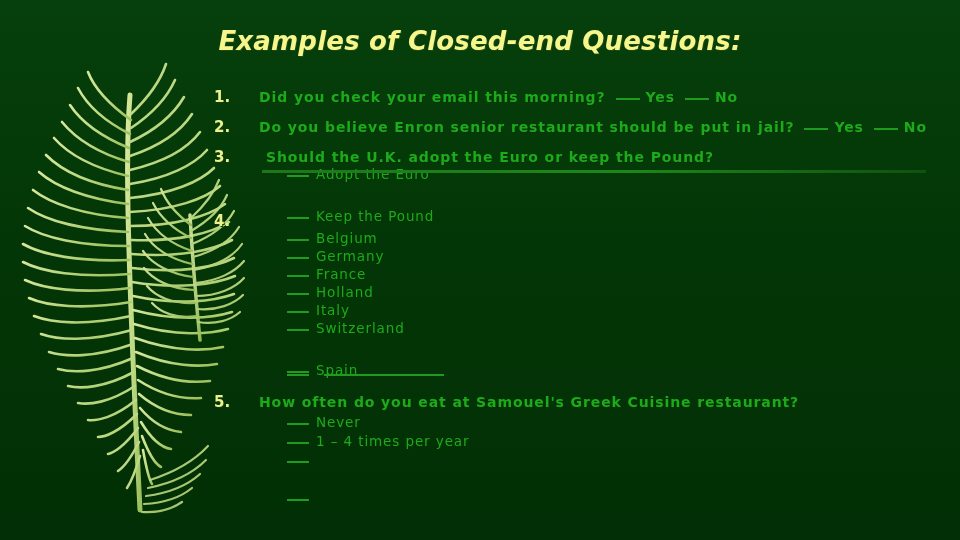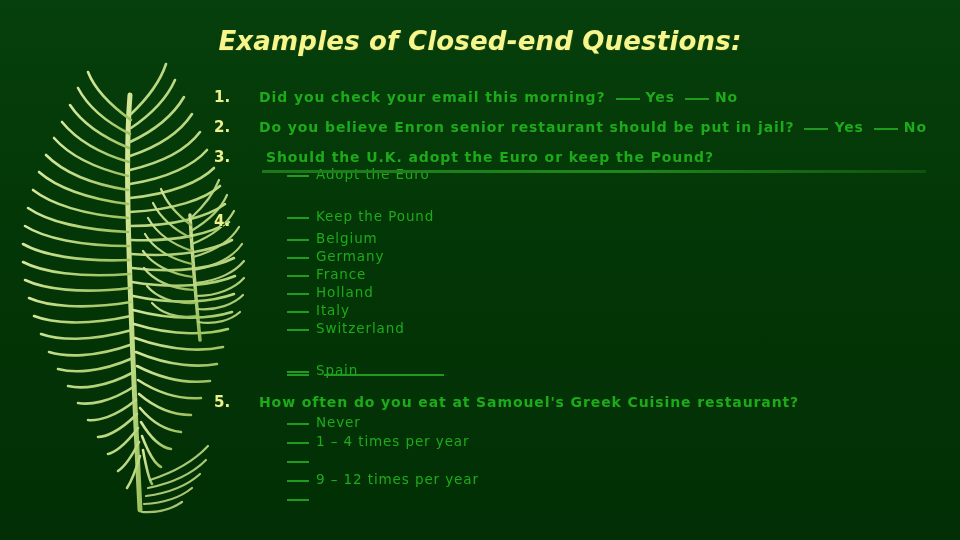--- a/index.html
+++ b/index.html
@@ -289,21 +289,18 @@
     </div>
     <div class="opt" style="top:414px;">
       <span class="blank"></span><span>Never</span>
     </div>
     <div class="opt" style="top:433px;">
       <span class="blank"></span><span>1 – 4 times per year</span>
     </div>
     <div class="opt" style="top:452px;">
       <span class="blank"></span>
     </div>
-    <div class="opt" style="top:471px;">
-      <span class="blank"></span><span>9 – 12 times per year</span>
-    </div>
     <div class="opt" style="top:490px;">
       <span class="blank"></span>
     </div>
 
   </div>
 </div>
 
 </body></html>

